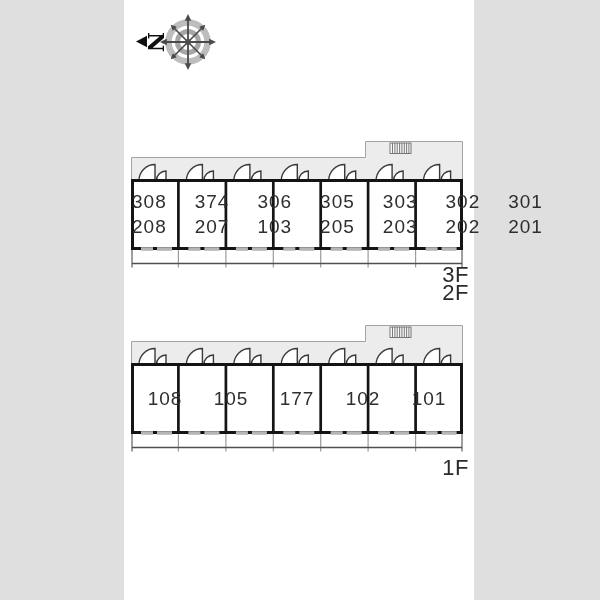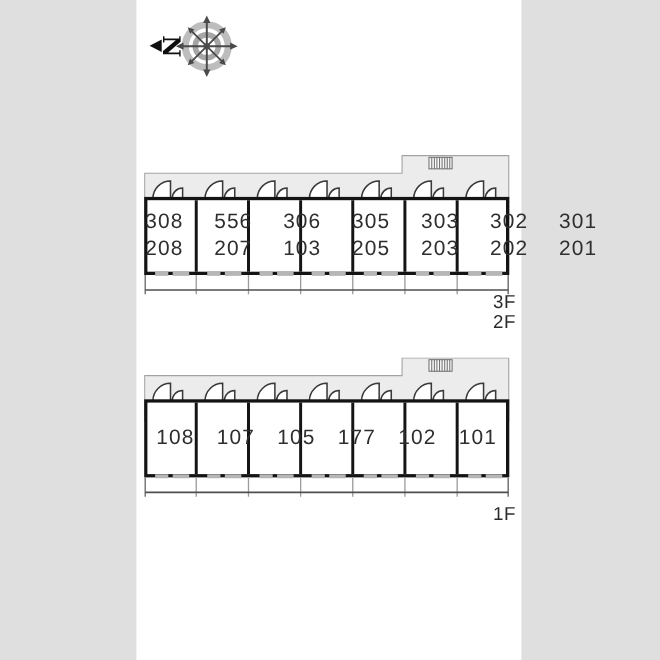--- a/index.html
+++ b/index.html
@@ -15,21 +15,21 @@
   .plan-bottom{top:325px;}
   .room-row{position:absolute;left:132px;width:330px;height:64px;display:flex;}
   .rooms-top{top:182px;gap:28px;}
   .rooms-bottom{top:366px;align-items:center;}
   .room{
     flex:1;display:flex;flex-direction:column;justify-content:center;align-items:center;
     color:#2e2e2e;font-size:19px;line-height:25px;letter-spacing:1px;
   }
   .floor-label{
     position:absolute;left:131px;width:338px;text-align:right;
-    color:#2b2b2b;font-size:17px;line-height:17.5px;letter-spacing:0.5px;
+    color:#2b2b2b;font-size:22px;line-height:17.5px;letter-spacing:0.5px;
   }
   .fl-top{top:266px;}
   .fl-bottom{top:459px;}
   .defs-holder{position:absolute;width:0;height:0;overflow:hidden;}
 </style>
 </head>
 <body>
 
 <div class="stage">
 
@@ -108,21 +108,21 @@
 
   <svg class="plan plan-top" viewBox="0 0 334 128">
     <use href="#plan-shape"></use>
   </svg>
   <div class="room-row rooms-top">
     <div class="room">
       <div>308</div>
       <div>208</div>
     </div>
     <div class="room">
-      <div>556</div>
+      <div>374</div>
       <div>207</div>
     </div>
     <div class="room">
       <div>306</div>
       <div>103</div>
     </div>
     <div class="room">
       <div>305</div>
       <div>205</div>
     </div>
@@ -145,23 +145,20 @@
   </div>
 
   <svg class="plan plan-bottom" viewBox="0 0 334 128">
     <use href="#plan-shape"></use>
   </svg>
   <div class="room-row rooms-bottom">
     <div class="room">
       <div>108</div>
     </div>
     <div class="room">
-      <div>107</div>
-    </div>
-    <div class="room">
       <div>105</div>
     </div>
     <div class="room">
       <div>177</div>
     </div>
     <div class="room">
       <div>102</div>
     </div>
     <div class="room">
       <div>101</div>

